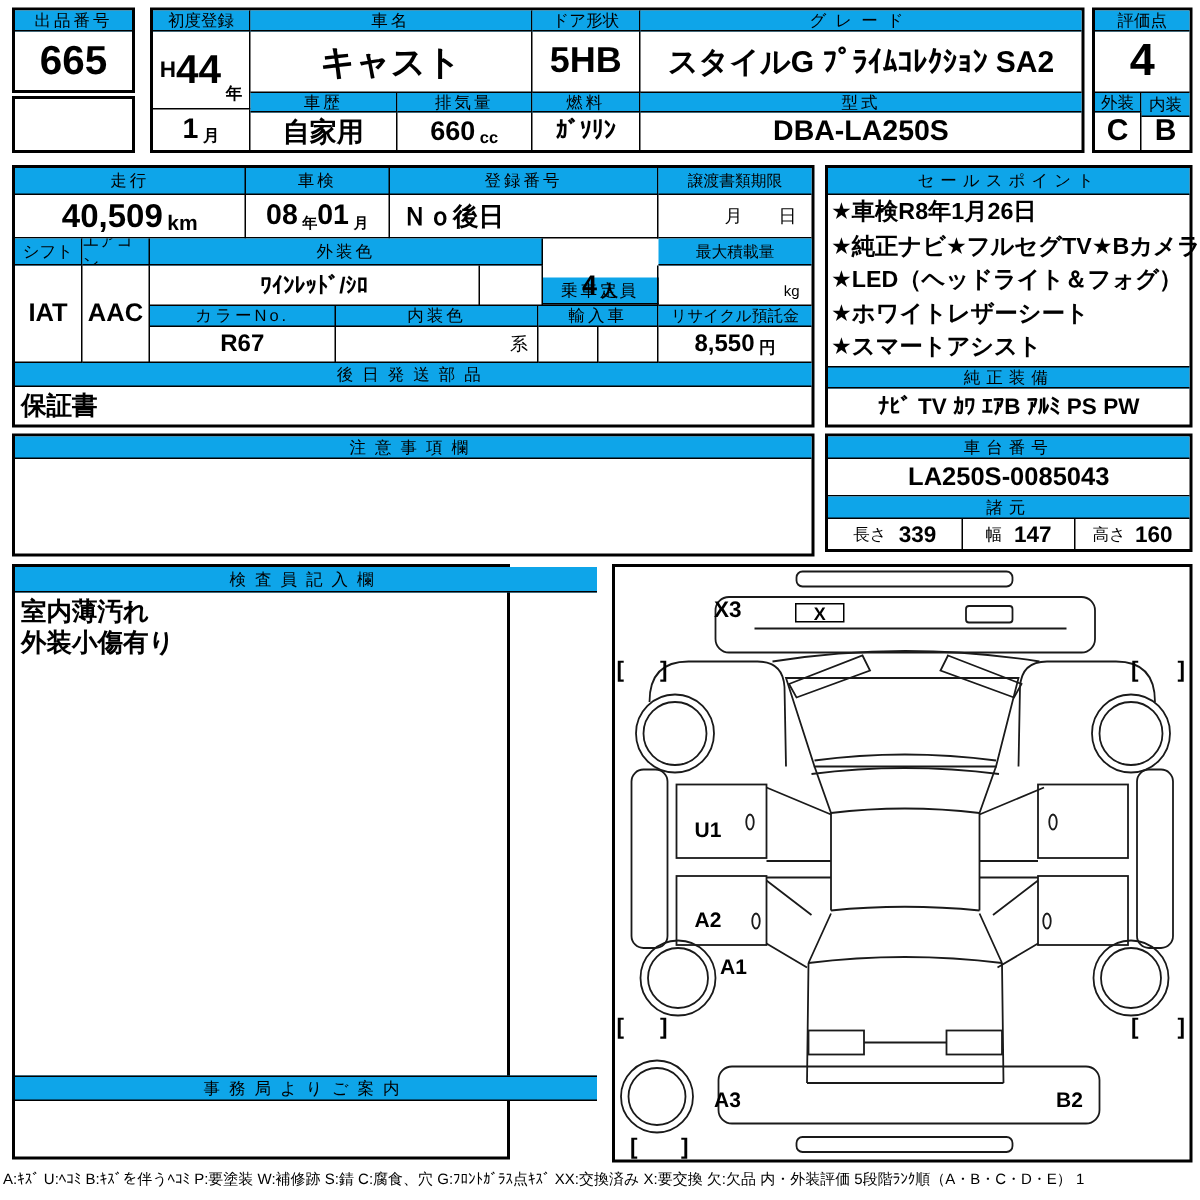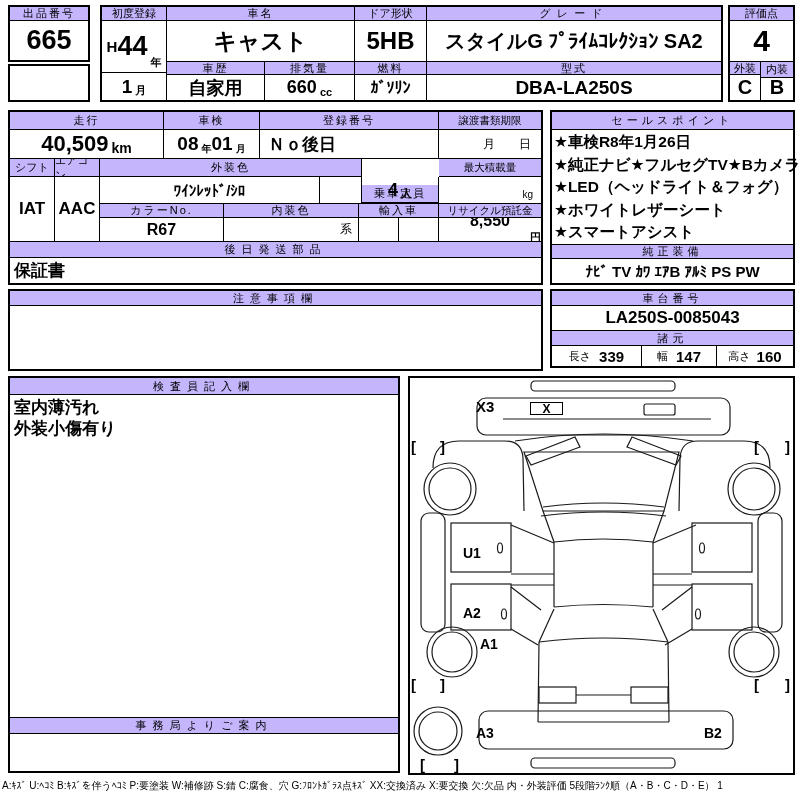--- a/index.html
+++ b/index.html
@@ -1,20 +1,20 @@
 <!DOCTYPE html>
 <html><head>
 <meta charset="utf-8">
 <style>
   html,body{margin:0;padding:0;background:#fff;}
   body{width:800px;height:800px;position:relative;font-family:"Liberation Sans","DejaVu Sans",sans-serif;color:#000;}
   .abs{position:absolute;box-sizing:border-box;}
   .box{position:absolute;box-sizing:border-box;border:2px solid #000;background:#fff;}
   .cell{position:absolute;box-sizing:border-box;display:flex;align-items:center;justify-content:center;overflow:hidden;}
-  .hdr{background:#c4b5fd;font-size:11px;letter-spacing:2px;font-weight:normal;}
+  .hdr{background:#0ea5e9;font-size:11px;letter-spacing:2px;font-weight:normal;}
   .hdr.tight{letter-spacing:0;font-size:10.5px;}
   .br{border-right:1px solid #000;}
   .bb{border-bottom:1px solid #000;}
   .bt{border-top:1px solid #000;}
   .val{font-weight:bold;}
   .left{justify-content:flex-start;}
   .right{justify-content:flex-end;}
   .unit{font-size:11px;font-weight:bold;margin-left:3px;align-self:flex-end;padding-bottom:2px;}
   .salesline{font-size:15.5px;font-weight:bold;line-height:22.5px;white-space:nowrap;}
   .mark{position:absolute;font-weight:bold;font-size:14px;line-height:14px;}
@@ -110,21 +110,21 @@
 
   <div class="cell hdr br bb" style="left:90px;top:92px;width:124px;height:14px;">カラーNo.</div>
   <div class="cell hdr br bb" style="left:214px;top:92px;width:135px;height:14px;">内装色</div>
   <div class="cell hdr br bb" style="left:349px;top:92px;width:80px;height:14px;">輸入車</div>
   <div class="cell hdr bb tight" style="left:429px;top:92px;width:102px;height:14px;">リサイクル預託金</div>
 
   <div class="cell br bb val" style="left:90px;top:106px;width:124px;height:24px;font-size:16px;">R67</div>
   <div class="cell br bb right" style="left:214px;top:106px;width:135px;height:24px;font-size:12px;padding-right:6px;">系</div>
   <div class="cell br bb" style="left:349px;top:106px;width:40px;height:24px;"></div>
   <div class="cell br bb" style="left:389px;top:106px;width:40px;height:24px;"></div>
-  <div class="cell bb val" style="left:429px;top:106px;width:102px;height:24px;flex-direction:column;">
+  <div class="cell bb val" style="left:429px;top:106px;width:102px;height:24px;">
     <span style="font-size:16px;">8,550</span>
       <span class="unit">円</span>
   </div>
 
   <div class="cell hdr bb" style="left:0;top:130px;width:531px;height:16px;letter-spacing:6px;">後日発送部品</div>
   <div class="cell val left" style="left:0;top:146px;width:531px;height:25px;font-size:17px;padding-left:4px;text-align:right;">保証書</div>
 </div>
 
 <div class="box" style="left:550px;top:110px;width:245px;height:175px;">
   <div class="cell hdr bb" style="left:0;top:0;width:241px;height:18px;letter-spacing:4px;">セールスポイント</div>
@@ -155,21 +155,21 @@
   <div class="cell br" style="left:90px;top:55px;width:75px;height:20px;">
     <span style="font-size:11px;margin-right:8px;">幅</span>
       <span class="val" style="font-size:15px;">147</span>
   </div>
   <div class="cell" style="left:165px;top:55px;width:76px;height:20px;">
     <span style="font-size:11px;margin-right:6px;">高さ</span>
       <span class="val" style="font-size:15px;">160</span>
   </div>
 </div>
 
-<div class="box" style="left:8px;top:376px;width:392px;height:397px;font-family:Liberation Serif, serif;">
+<div class="box" style="left:8px;top:376px;width:332px;height:397px;font-family:Liberation Serif, serif;">
   <div class="cell hdr bb" style="left:0;top:0;width:388px;height:17px;letter-spacing:6px;">検査員記入欄</div>
   <div class="abs" style="left:4px;top:19px;width:380px;height:318px;">
     <div class="val" style="font-size:17px;line-height:21px;">室内薄汚れ</div>
     <div class="val" style="font-size:17px;line-height:21px;">外装小傷有り</div>
   </div>
   <div class="cell hdr bt bb" style="left:0;top:339px;width:388px;height:17px;letter-spacing:6px;">事務局よりご案内</div>
   <div class="abs" style="left:0;top:356px;width:388px;height:37px;"></div>
 </div>
 
 <div class="box" style="left:408px;top:376px;width:387px;height:399px;">

